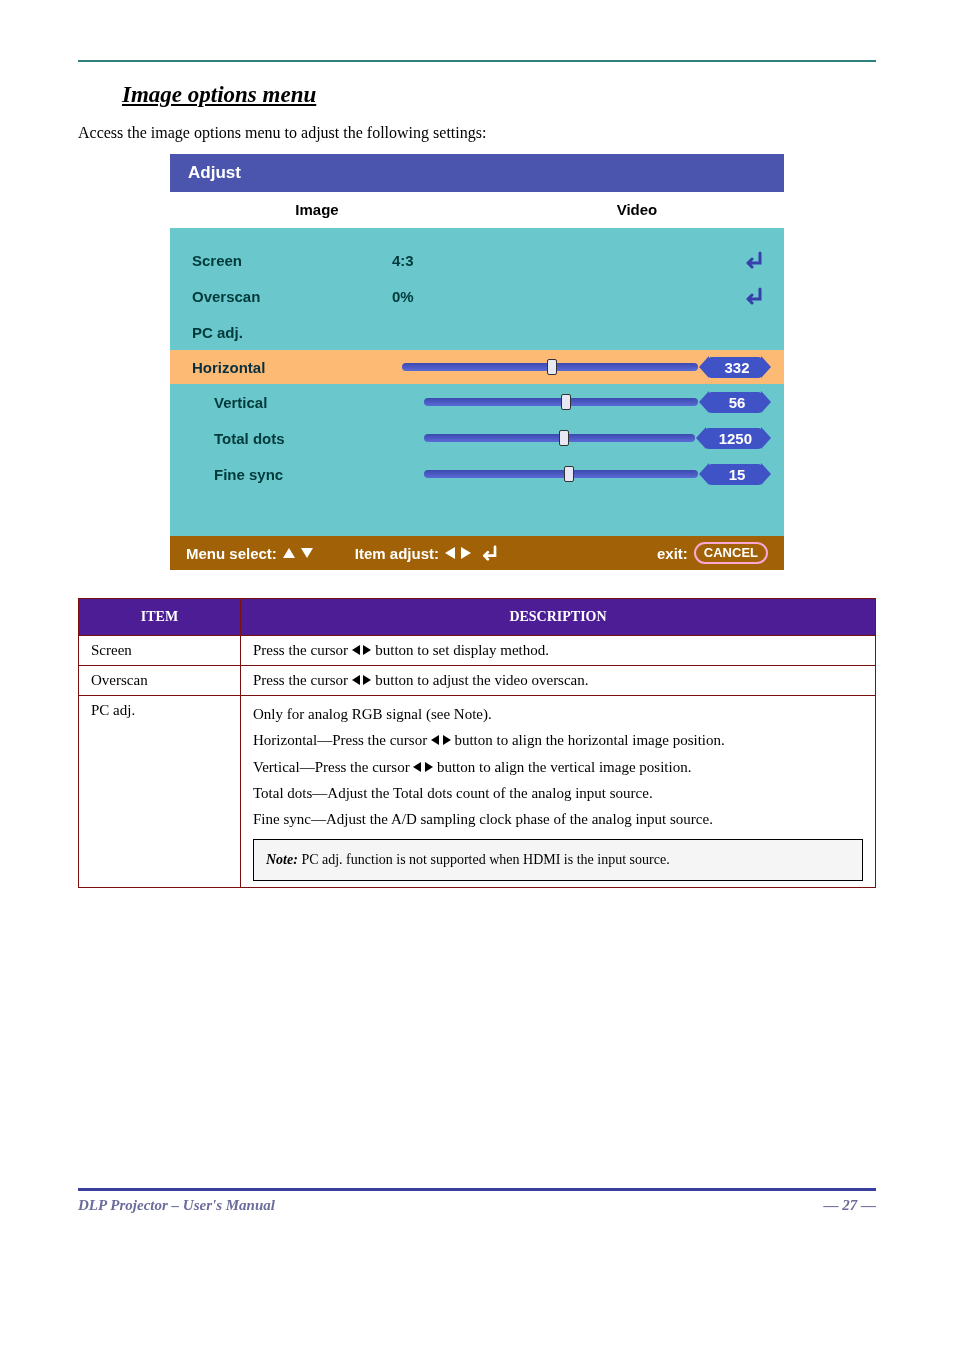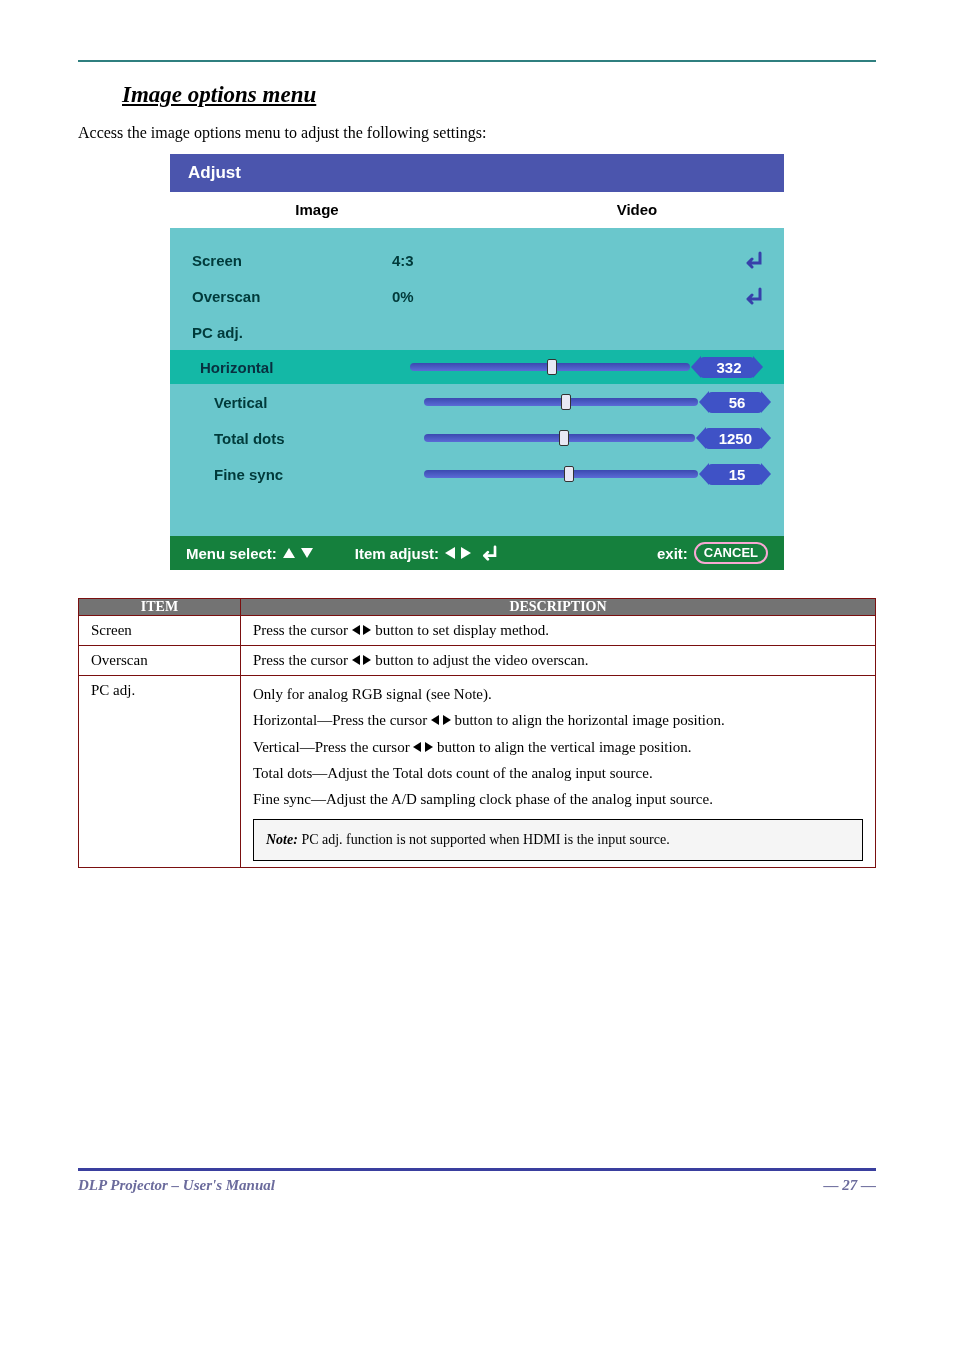--- a/index.html
+++ b/index.html
@@ -84,23 +84,23 @@
   .enter-icon {
     margin-left: auto;
     color: #3740aa;
     width: 22px;
   }
   .enter-icon svg { display:block; }
   .pc-sub {
     padding-left: 22px;
   }
   .osd-row.highlight {
-    background: #14b8a6;
+    background: #fdba74;
     margin: 0 -22px;
-    padding: 0 30px;
+    padding: 0 22px;
     height: 34px;
   }
   .osd-row.highlight .lbl { color: #083040; }
   .slider {
     flex: 1;
     display: flex;
     align-items: center;
     padding-left: 10px;
     padding-right: 10px;
   }
@@ -143,21 +143,21 @@
   .badge::after {
     content: "";
     position: absolute;
     right: -9px; top: 50%;
     transform: translateY(-50%);
     border-top: 11px solid transparent;
     border-bottom: 11px solid transparent;
     border-left: 10px solid #3f52c6;
   }
   .osd-footer {
-    background: #15803d;
+    background: #a16207;
     color: #fff;
     display: flex;
     align-items: center;
     padding: 6px 16px;
     font-size: 15px;
     font-weight: bold;
     gap: 6px;
   }
   .osd-footer .grp { display:flex; align-items:center; gap:6px; }
   .cancel-oval {
@@ -174,23 +174,23 @@
   .tri.right { border-top:6px solid transparent;border-bottom:6px solid transparent;border-left:10px solid #fff; }
   .tri.leftB { border-top:5px solid transparent;border-bottom:5px solid transparent;border-right:8px solid #000; }
   .tri.rightB { border-top:5px solid transparent;border-bottom:5px solid transparent;border-left:8px solid #000; }
   
   .dtable {
     width: 100%;
     border-collapse: collapse;
     font-family: "Times New Roman", serif;
   }
   .dtable th {
-    background: #737373;
+    background: #4c1d95;
     border: 1px solid #7a0f0f;
-    padding: 0 10px;
+    padding: 10px 10px;
     text-align: center;
     color: #fff;
     font-size: 14px;
   }
   .dtable td {
     border: 1px solid #7a0f0f;
     padding: 6px 12px;
     vertical-align: top;
     font-size: 15px;
   }

